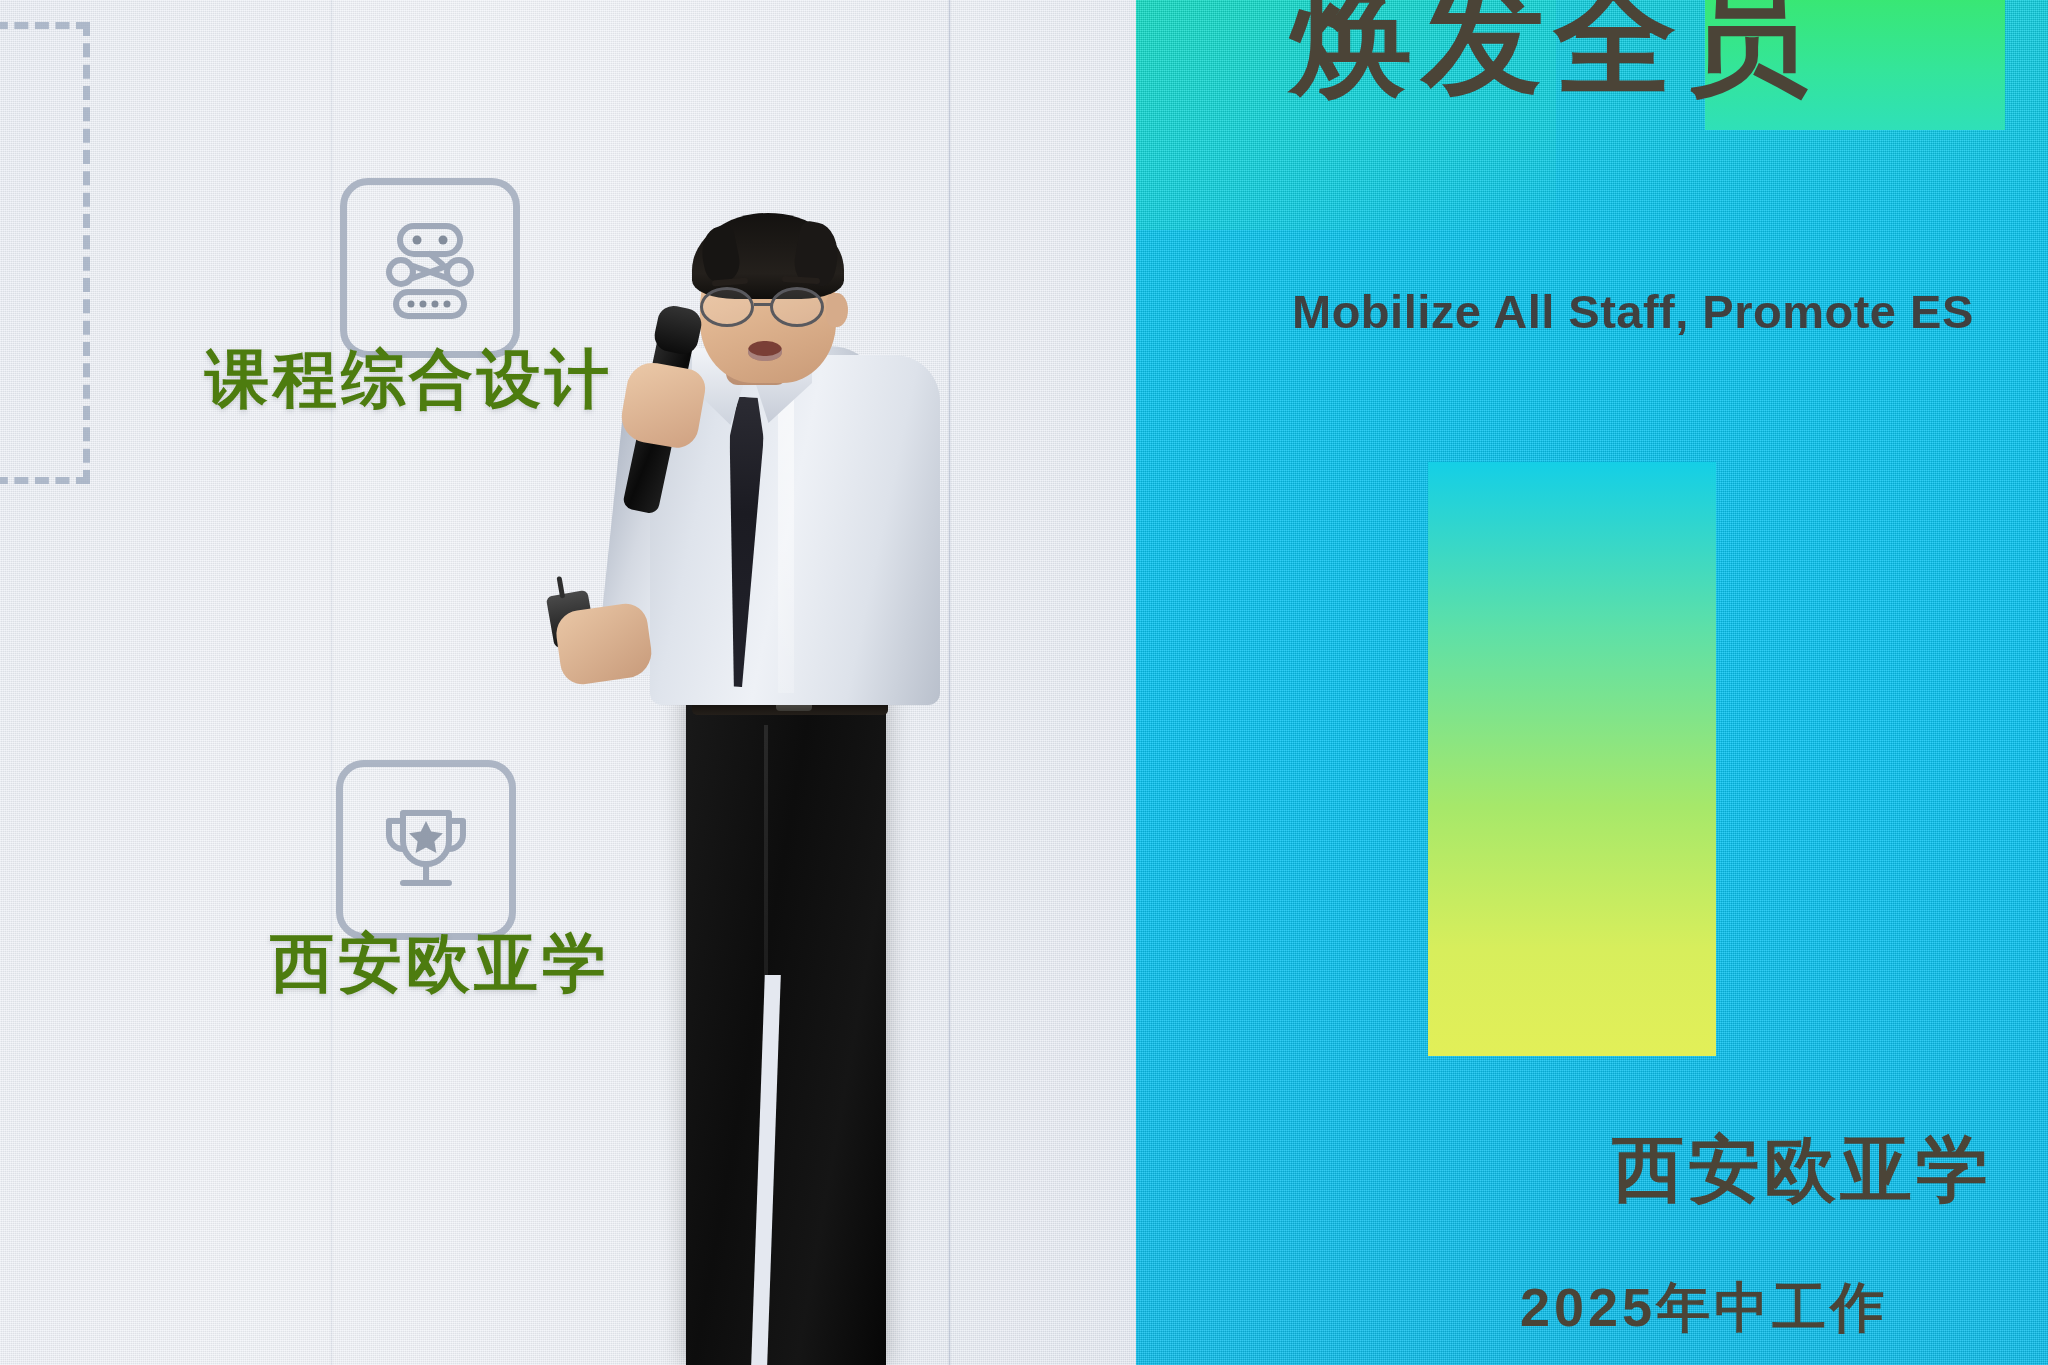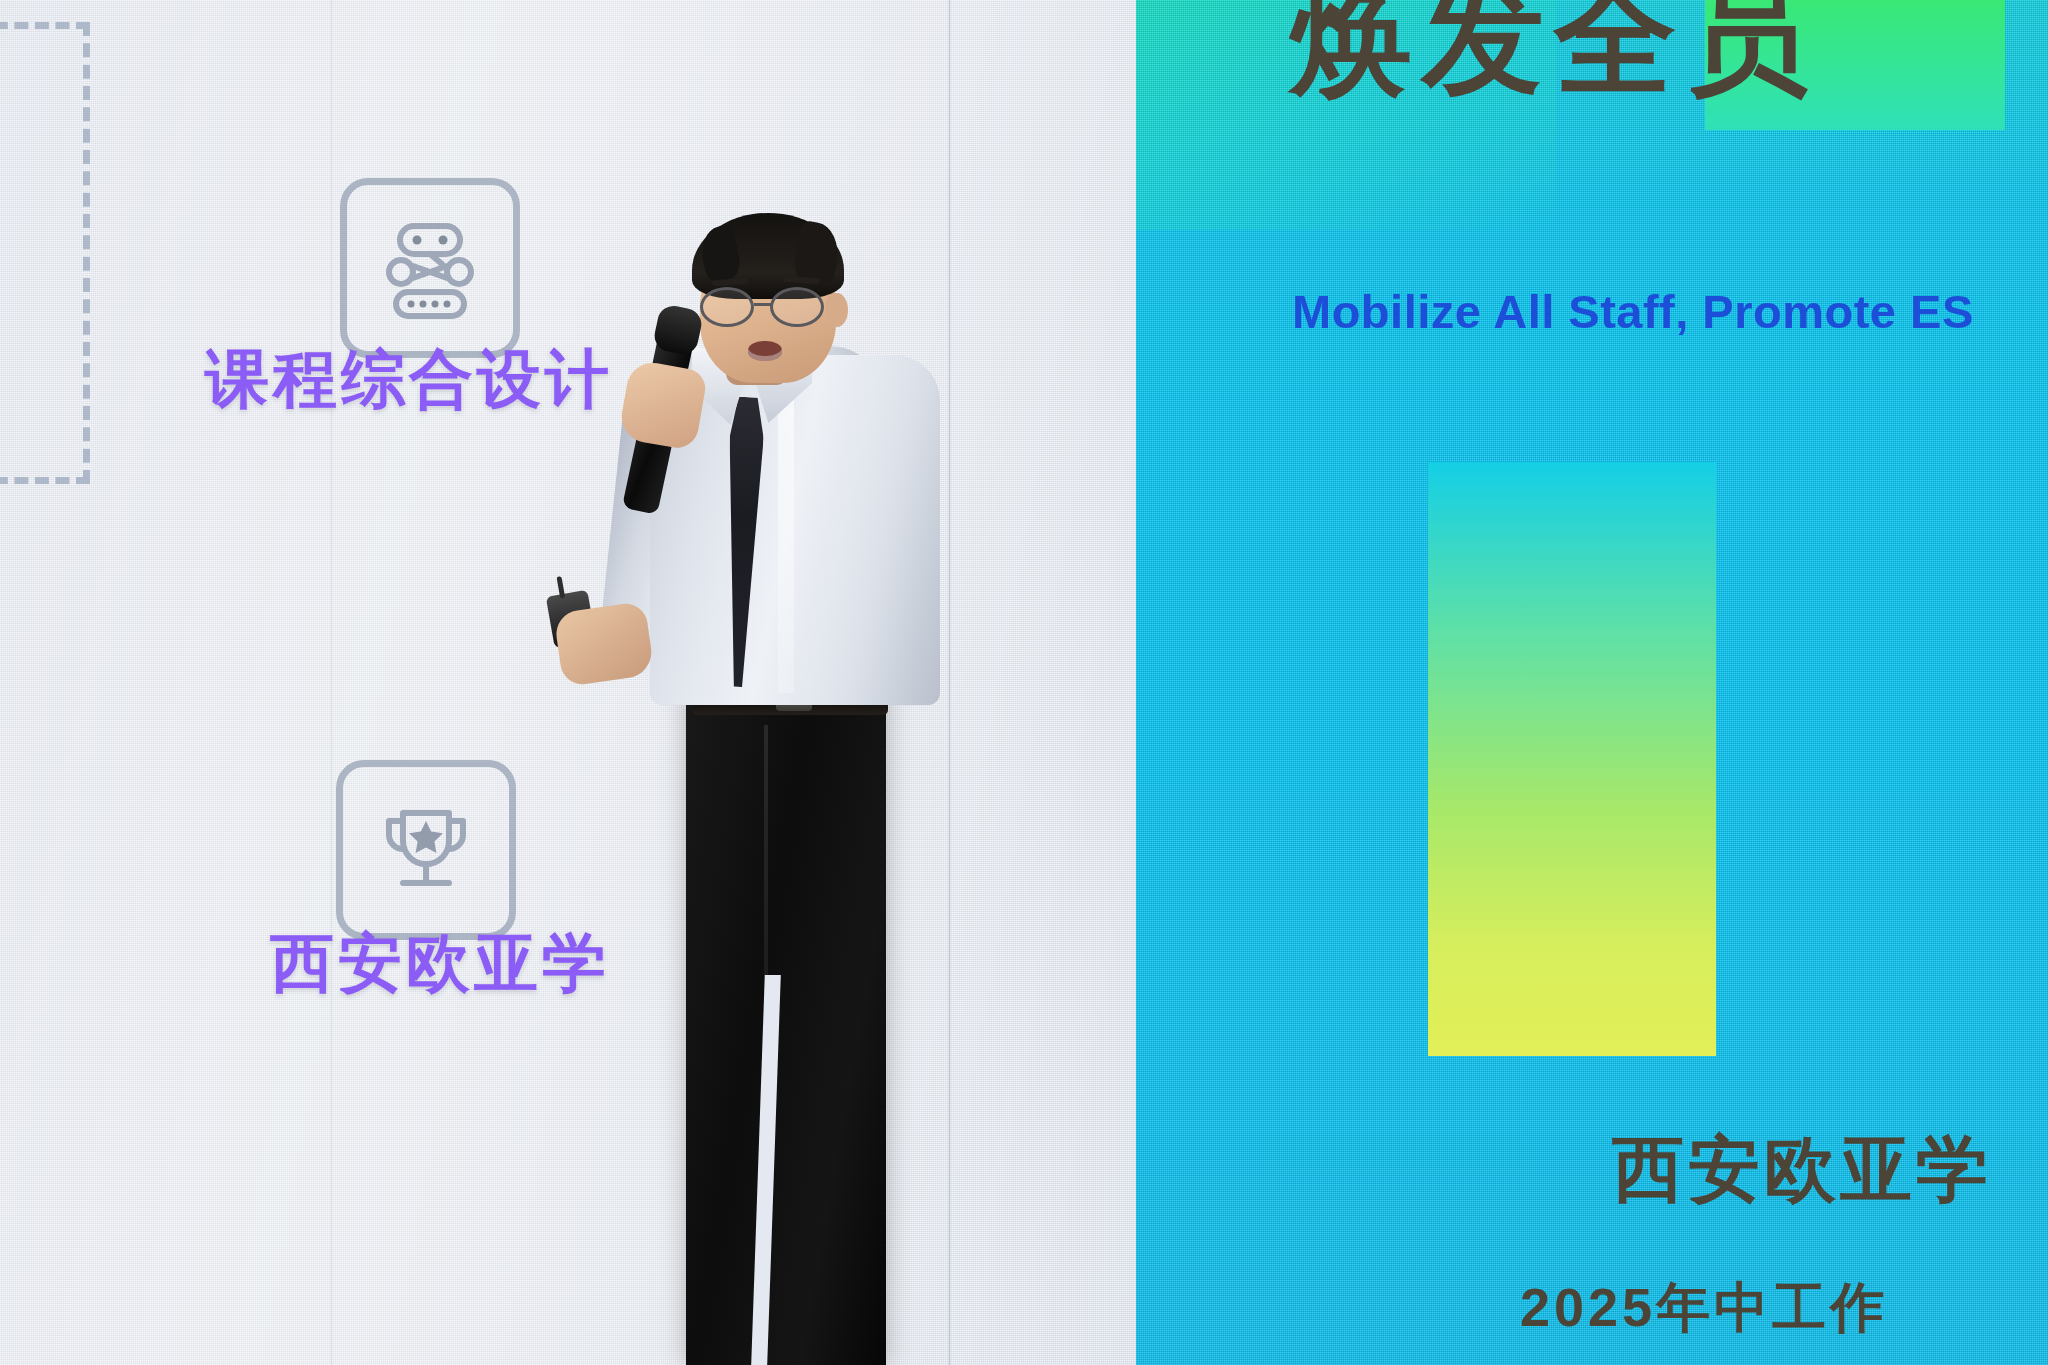--- a/index.html
+++ b/index.html
@@ -69,34 +69,34 @@
   .icon-box{
     position:absolute;
     border:7px solid #a9b2c2;border-radius:28px;
     display:flex;align-items:center;justify-content:center;
     opacity:.95;
   }
   .icon-box svg{display:block;}
 
   .slide-label{
     position:absolute;
-    color:#8b5cf6;
+    color:#4d7c0f;
     font-weight:700;
     letter-spacing:4px;
     white-space:nowrap;
     text-shadow:0 2px 5px rgba(120,125,140,.30);
   }
 
   
   .headline{
     position:absolute;color:#4b4437;font-weight:800;white-space:nowrap;
     letter-spacing:10px;line-height:1;
   }
   .subline-en{
-    position:absolute;color:#1d4ed8;font-weight:700;white-space:nowrap;
+    position:absolute;color:#404040;font-weight:700;white-space:nowrap;
     letter-spacing:.5px;
   }
   .foot-cn{
     position:absolute;color:#4b4437;font-weight:700;white-space:nowrap;
     letter-spacing:4px;
   }
 
   
   .presenter{position:absolute;left:540px;top:215px;width:420px;height:1150px;}
 

